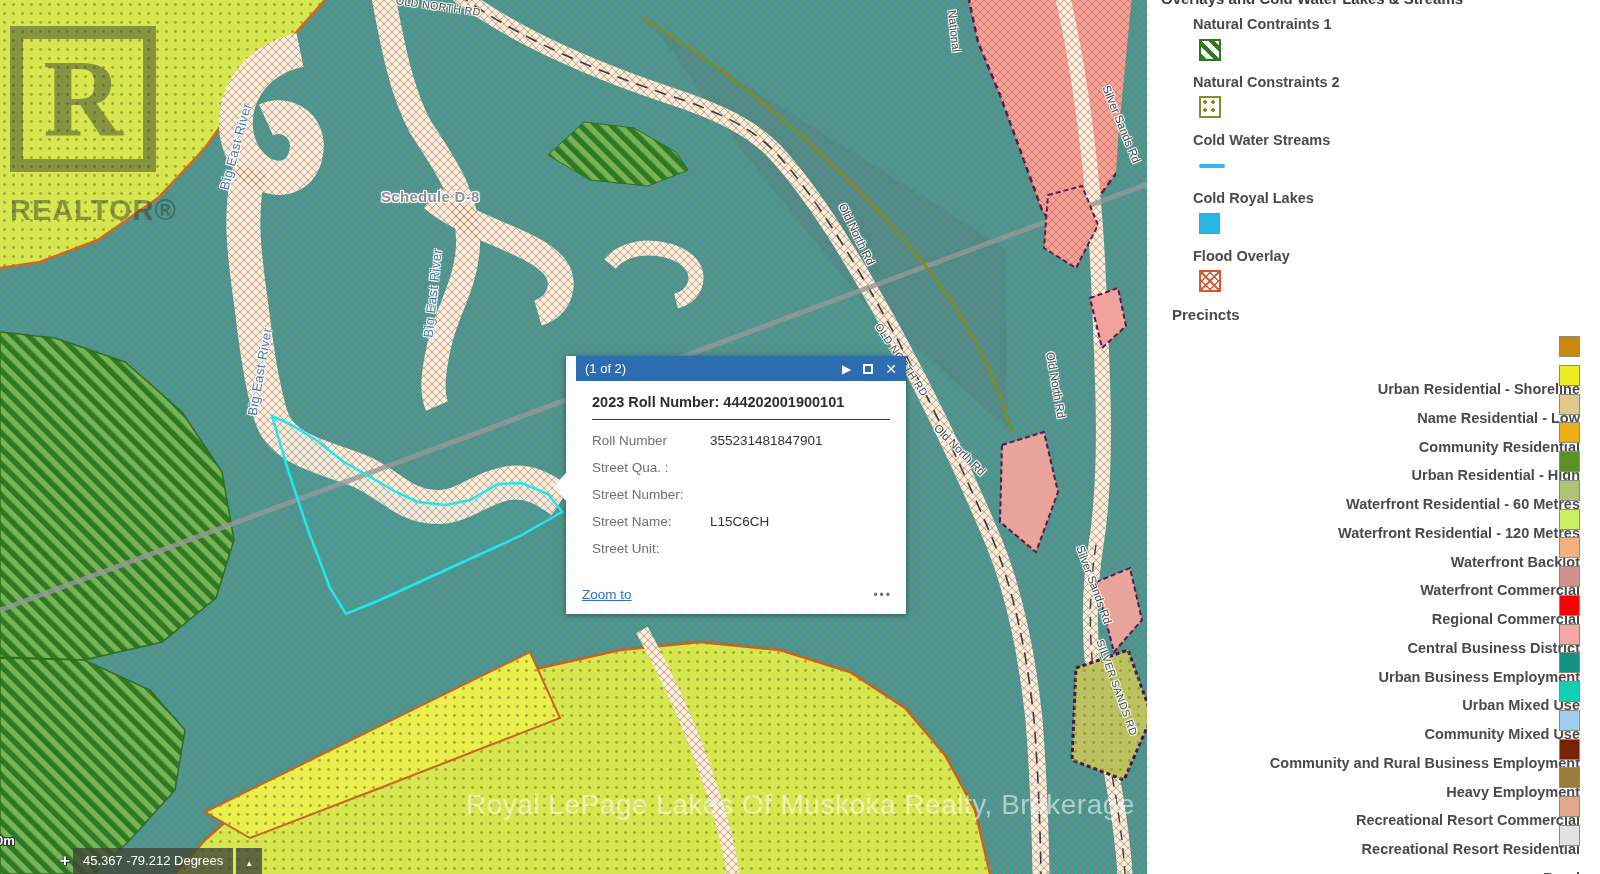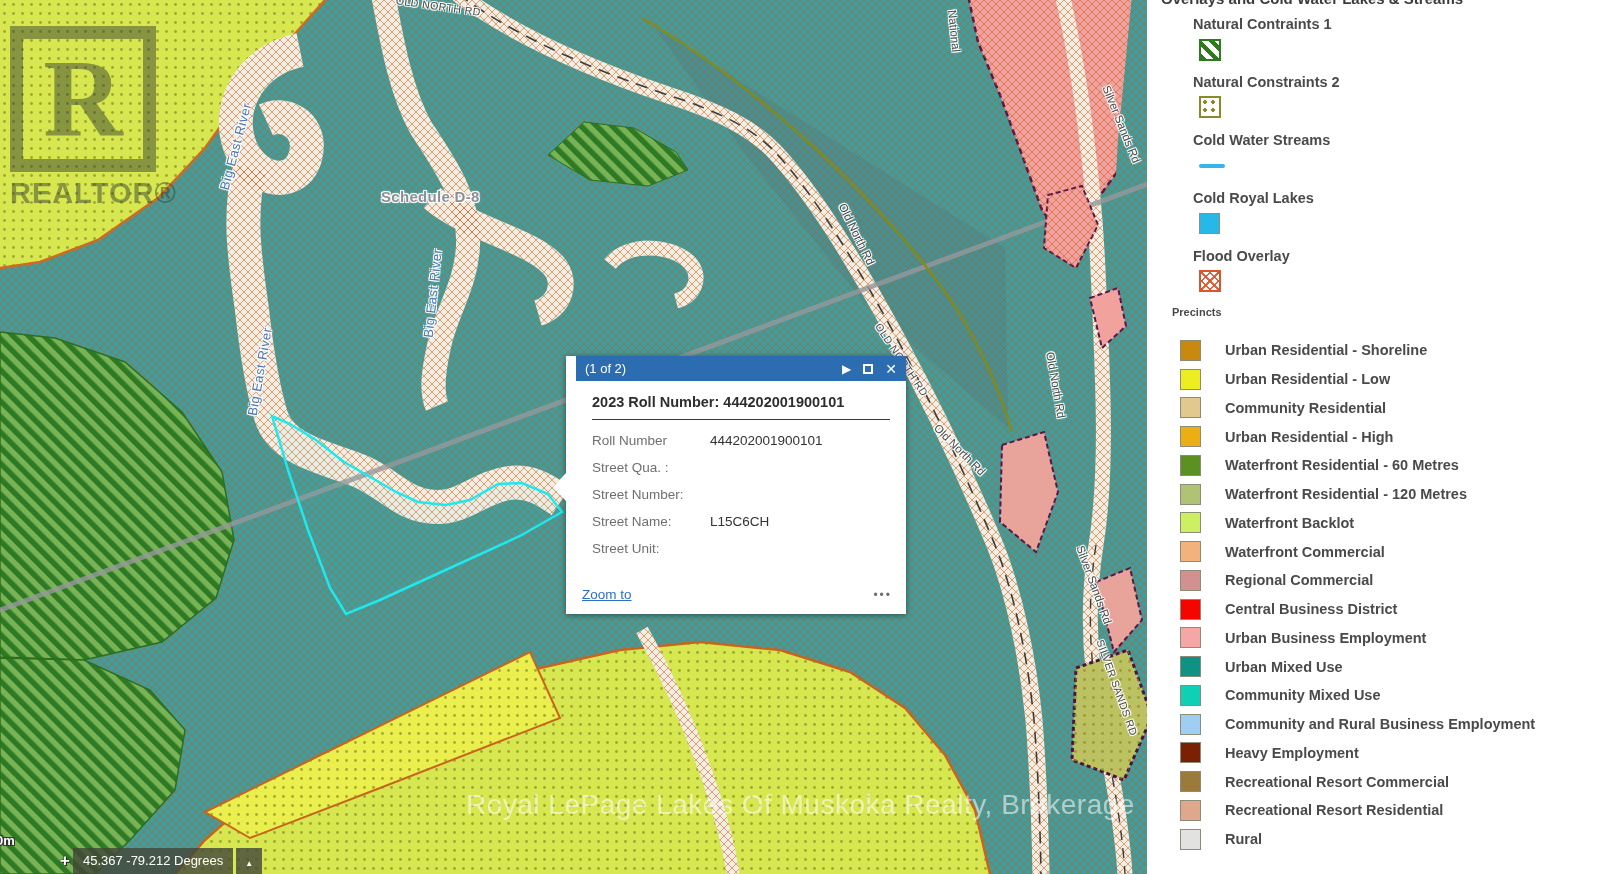--- a/index.html
+++ b/index.html
@@ -17,21 +17,21 @@
   .ml.river { color:#4A77B0; font-size:13px; letter-spacing:.5px; }
   .ml.caps  { font-size:10.5px; letter-spacing:.5px; }
   .ml.schedule { font-size:15px; font-weight:bold; color:#8A9096; letter-spacing:.3px; }
 
   .watermark { position:absolute; left:466px; top:789px; font-size:28px; color:rgba(255,255,255,.55);
                letter-spacing:.5px; white-space:nowrap; }
 
   .realtor { position:absolute; left:10px; top:26px; opacity:.47; color:#2F3A30; }
   .realtor-box { width:146px; height:146px; border:13px solid #2F3A30; display:flex; align-items:center; justify-content:center; }
   .realtor-box span { font-family:"Liberation Serif", serif; font-size:110px; font-weight:bold; line-height:1; }
-  .realtor-text { margin-top:5px; font-size:29px; font-weight:bold; letter-spacing:1px; }
+  .realtor-text { margin-top:22px; font-size:29px; font-weight:bold; letter-spacing:1px; }
 
   .scale { position:absolute; left:-4px; top:833px; font-size:13px; font-weight:bold; color:#fff;
            text-shadow:1px 1px 0 #333, -1px -1px 0 #333, 1px -1px 0 #333, -1px 1px 0 #333; }
 
   .coordbar { position:absolute; left:60px; top:848px; display:flex; align-items:stretch; gap:3px; z-index:40; }
   .crosshair { color:#fff; font-size:17px; font-weight:bold; line-height:26px;
                text-shadow:0 0 2px #000, 1px 1px 0 #333; cursor:pointer; }
   .coordbox { background:rgba(66,70,56,.8); color:#fff; font-size:13px; padding:5px 10px; height:30px; white-space:nowrap; }
   .coordcaret { background:rgba(66,70,56,.8); width:26px; height:30px; display:flex; align-items:center;
                 justify-content:center; color:#fff; font-size:8px; cursor:pointer; }
@@ -65,23 +65,23 @@
   .lg-sw-nc1 { position:absolute; left:52px; width:22px; height:22px; border:2.5px solid #2E7A1E;
                background:repeating-linear-gradient(45deg,#2E7A1E 0 4px,#fff 4px 9px); }
   .lg-sw-nc2 { position:absolute; left:52px; width:22px; height:22px; border:2.5px solid #8A8A26;
                background-image:radial-gradient(#8A8A26 1.6px, transparent 1.8px);
                background-size:8px 8px; background-color:#fff; }
   .lg-sw-line { position:absolute; left:52px; width:26px; height:4px; border-radius:2px; }
   .lg-sw-lake { position:absolute; left:52px; width:21px; height:21px; border:1px solid #8C8C8C; }
   .lg-sw-flood { position:absolute; left:52px; width:22px; height:22px; border:2.5px solid #D9552B;
                background:repeating-linear-gradient(45deg, rgba(217,85,43,.9) 0 1.5px, transparent 1.5px 6px),
                           repeating-linear-gradient(-45deg, rgba(217,85,43,.9) 0 1.5px, transparent 1.5px 6px), #fff; }
-  .lg-section { position:absolute; left:25px; top:306px; font-size:11px; color:#4A4A4A; }
+  .lg-section { position:absolute; left:25px; top:306px; font-size:15px; color:#4A4A4A; }
   .lg-rows { position:absolute; left:33px; top:336px; right:0; }
-  .lg-row { height:28.75px; display:flex; align-items:center; gap:24px; }
+  .lg-row { height:28.75px; display:flex; align-items:flex-end; gap:24px;flex-direction:column; }
   .lg-sw { width:21px; height:21px; border:1px solid #8C8C78; flex:0 0 auto; }
   .lg-lb { font-size:14.5px; color:#4A4A4A; white-space:nowrap; }
 </style>
 </head>
 <body>
 
 <div class="stage">
 
   <div class="map">
     <svg width="1175" height="874" viewBox="0 0 1175 874">
@@ -209,21 +209,21 @@
           <span>▶</span>
           <span class="maxbox"></span>
           <span style="font-size:14px">✕</span>
         </span>
       </div>
       <div class="popup-body">
         <div class="popup-title">2023 Roll Number: 444202001900101</div>
         <div class="popup-sep"></div>
         <div class="fieldrow">
           <span class="fl">Roll Number</span>
-          <span class="fv">444202001900101</span>
+          <span class="fv">355231481847901</span>
         </div>
         <div class="fieldrow">
           <span class="fl">Street Qua. :</span>
           <span class="fv"></span>
         </div>
         <div class="fieldrow">
           <span class="fl">Street Number:</span>
           <span class="fv"></span>
         </div>
         <div class="fieldrow">
@@ -263,21 +263,21 @@
 
     <div class="lg-section">Precincts</div>
 
     <div class="lg-rows">
       <div class="lg-row">
           <span class="lg-sw" style="background-color: rgb(201, 137, 14);"></span>
           <span class="lg-lb">Urban Residential - Shoreline</span>
         </div>
       <div class="lg-row">
           <span class="lg-sw" style="background-color: rgb(237, 238, 33);"></span>
-          <span class="lg-lb">Urban Residential - Low</span>
+          <span class="lg-lb">Name Residential - Low</span>
         </div>
       <div class="lg-row">
           <span class="lg-sw" style="background-color: rgb(224, 200, 143);"></span>
           <span class="lg-lb">Community Residential</span>
         </div>
       <div class="lg-row">
           <span class="lg-sw" style="background-color: rgb(235, 175, 20);"></span>
           <span class="lg-lb">Urban Residential - High</span>
         </div>
       <div class="lg-row">

